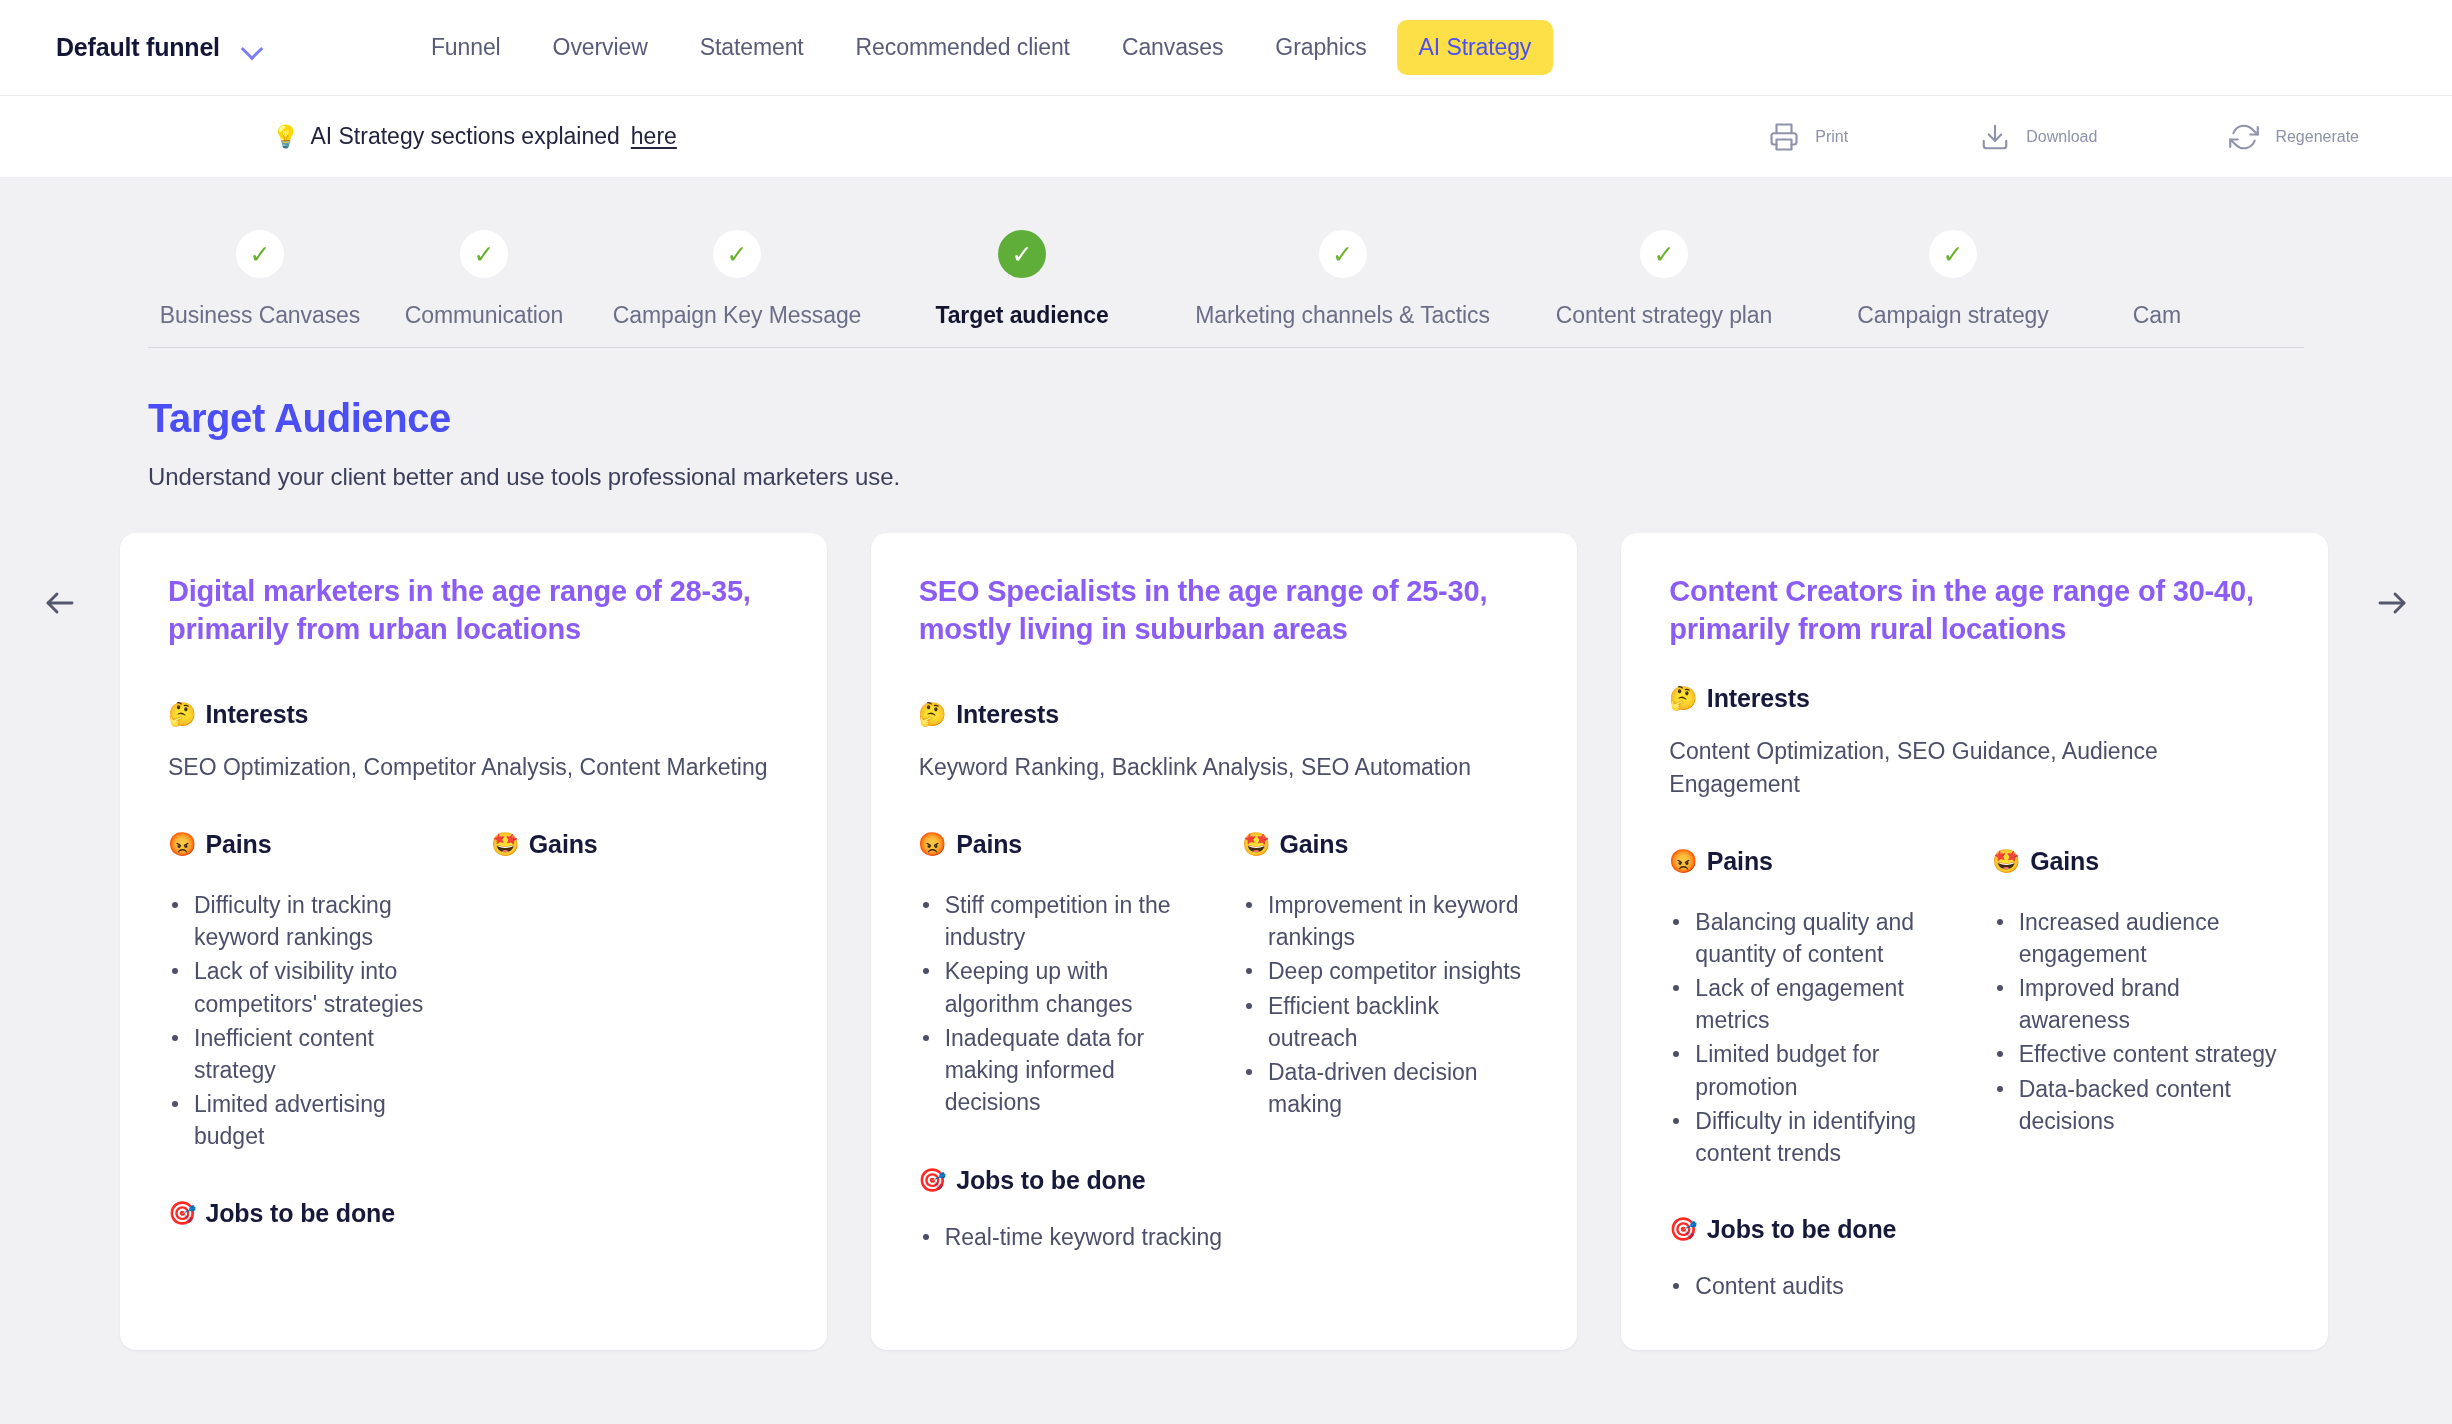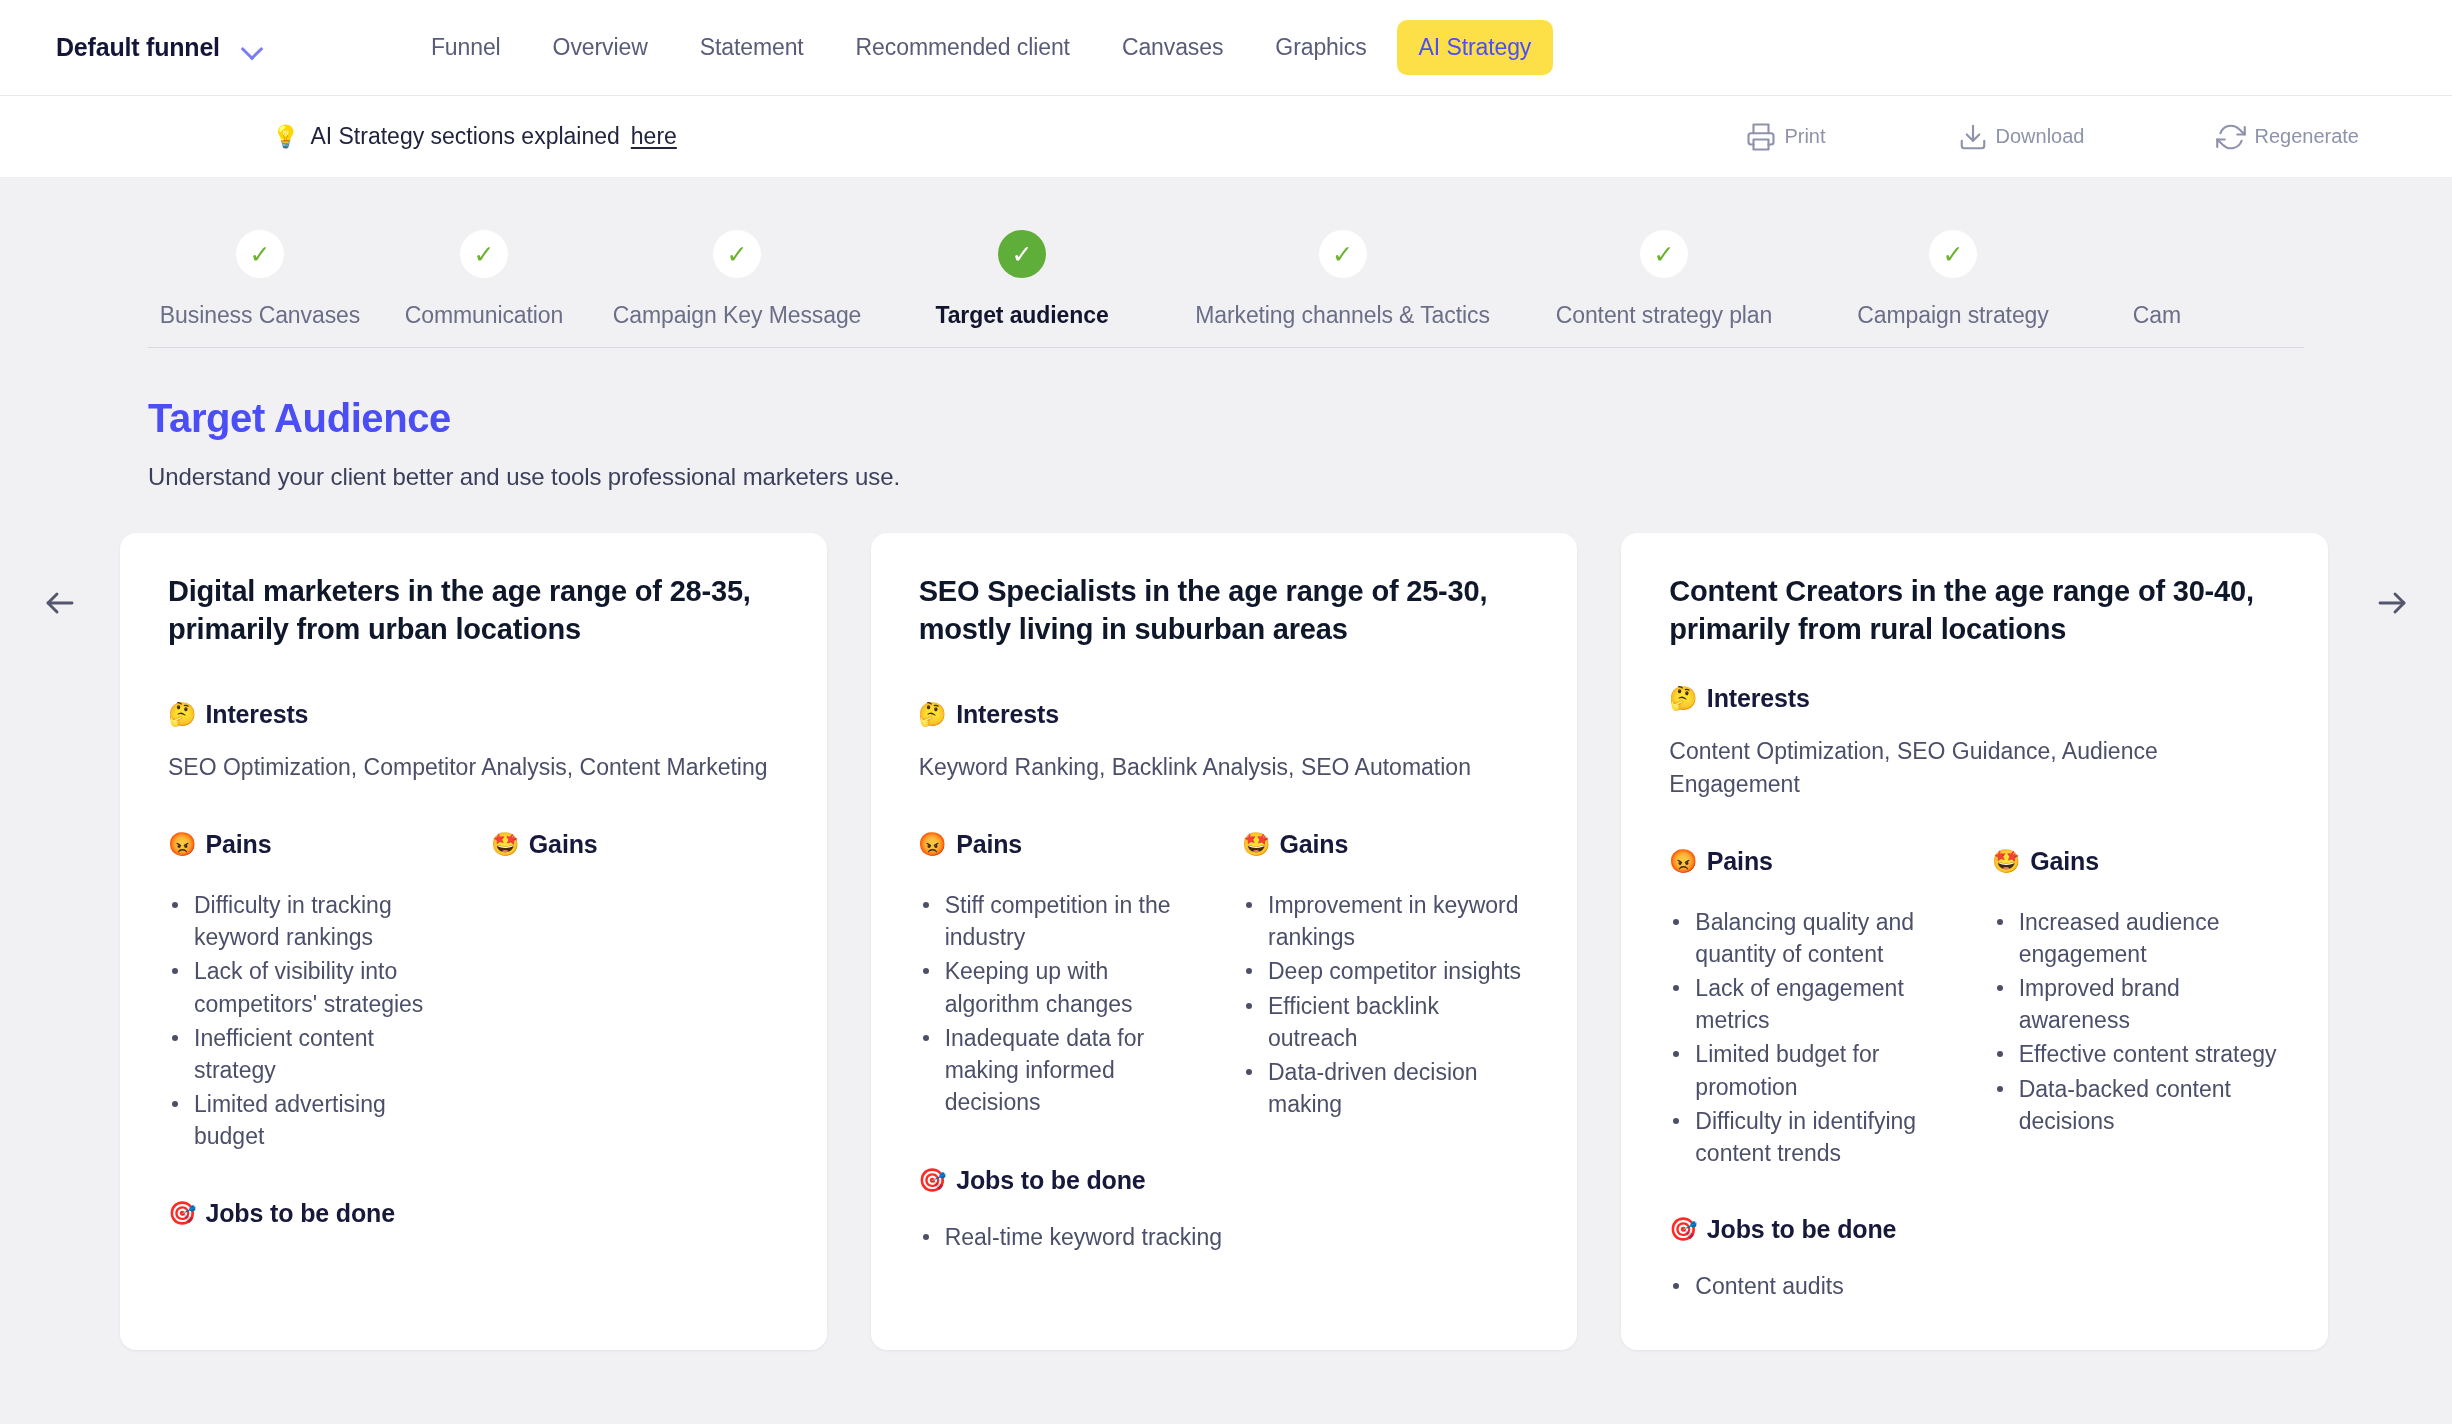--- a/index.html
+++ b/index.html
@@ -91,23 +91,23 @@
   .actions {
     margin-left: auto;
     display: flex;
     align-items: center;
     gap: 132px;
     padding-right: 45px;
   }
   .action {
     display: flex;
     align-items: center;
-    gap: 8px;
+    gap: 16px;
     color: #8e92aa;
-    font-size: 20px;
+    font-size: 16px;
   }
   .action svg { display: block; }
 
   
   .page {
     background: #f1f1f4;
     height: calc(1424px - 96px - 82px);
     position: relative;
     overflow: hidden;
   }
@@ -204,21 +204,21 @@
     border-radius: 16px;
     padding: 40px 48px 48px 48px;
     box-shadow: 0 1px 3px rgba(20,22,56,0.06);
     min-height: 800px;
     overflow: hidden;
   }
   .card-title {
     font-size: 29px;
     font-weight: 700;
     line-height: 1.30;
-    color: #0f172a;
+    color: #8b5cf6;
     letter-spacing: -0.2px;
   }
   .blk-head {
     display: flex;
     align-items: center;
     gap: 9px;
     font-size: 25px;
     font-weight: 700;
     color: #17193a;
     letter-spacing: -0.15px;

